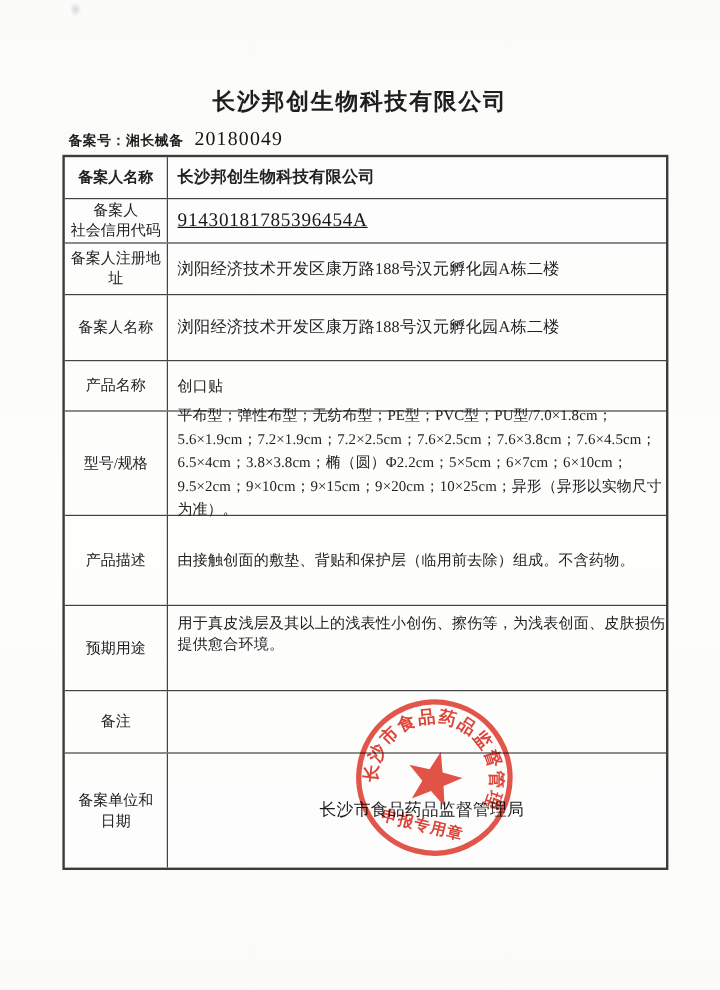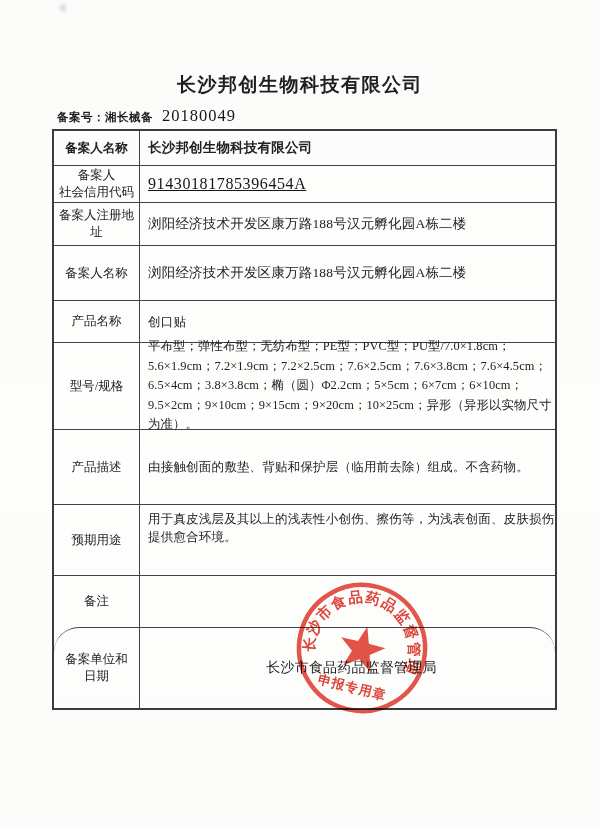--- a/index.html
+++ b/index.html
@@ -52,21 +52,21 @@
   }
   .cell-value{
     flex:1;box-sizing:border-box;
     display:flex;flex-direction:column;justify-content:center;
     padding:4px 0 4px 8px;
     font-size:13.5px;line-height:18px;color:#222;
     letter-spacing:.2px;
   }
   .h34{height:34px;} .h37{height:37px;} .h43{height:43px;} .h55{height:55px;}
   .h42{height:42px;justify-content:space-between;} .h87{height:87px;} .h75{height:75px;} .h71{height:71px;}
-  .h52{height:52px;} .h81{height:81px;border-radius:25px;}
+  .h52{height:52px;} .h81{height:96px;}
   .v-num{font-size:16px;letter-spacing:.6px;color:#161616;text-decoration:underline;}
   .v-small{font-size:12.5px;}
   .v-spec{font-size:12.4px;line-height:19.5px;letter-spacing:.1px;}
   .v-top{justify-content:flex-start;padding-top:5px;}
   .v-centered{align-items:center;text-align:center;line-height:22px;font-size:14px;color:#1c1c1c;}
   .seal{
     position:absolute;left:288px;top:574px;width:148px;height:148px;
     transform:rotate(14deg);
     mix-blend-mode:multiply;
     opacity:.92;

